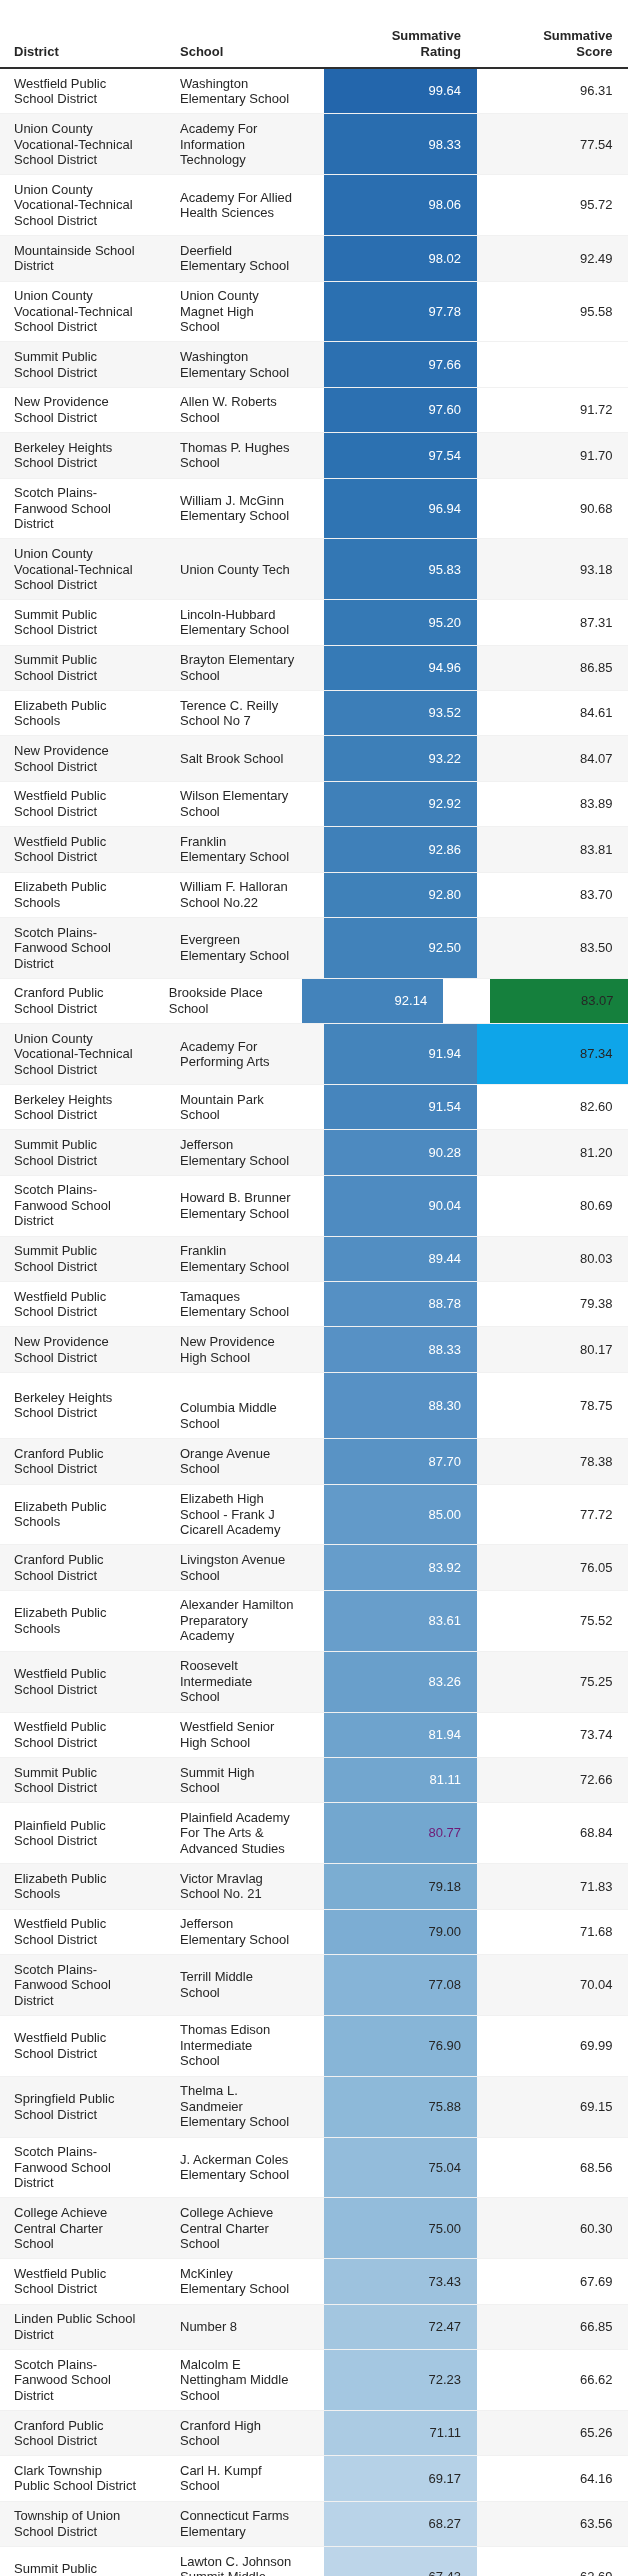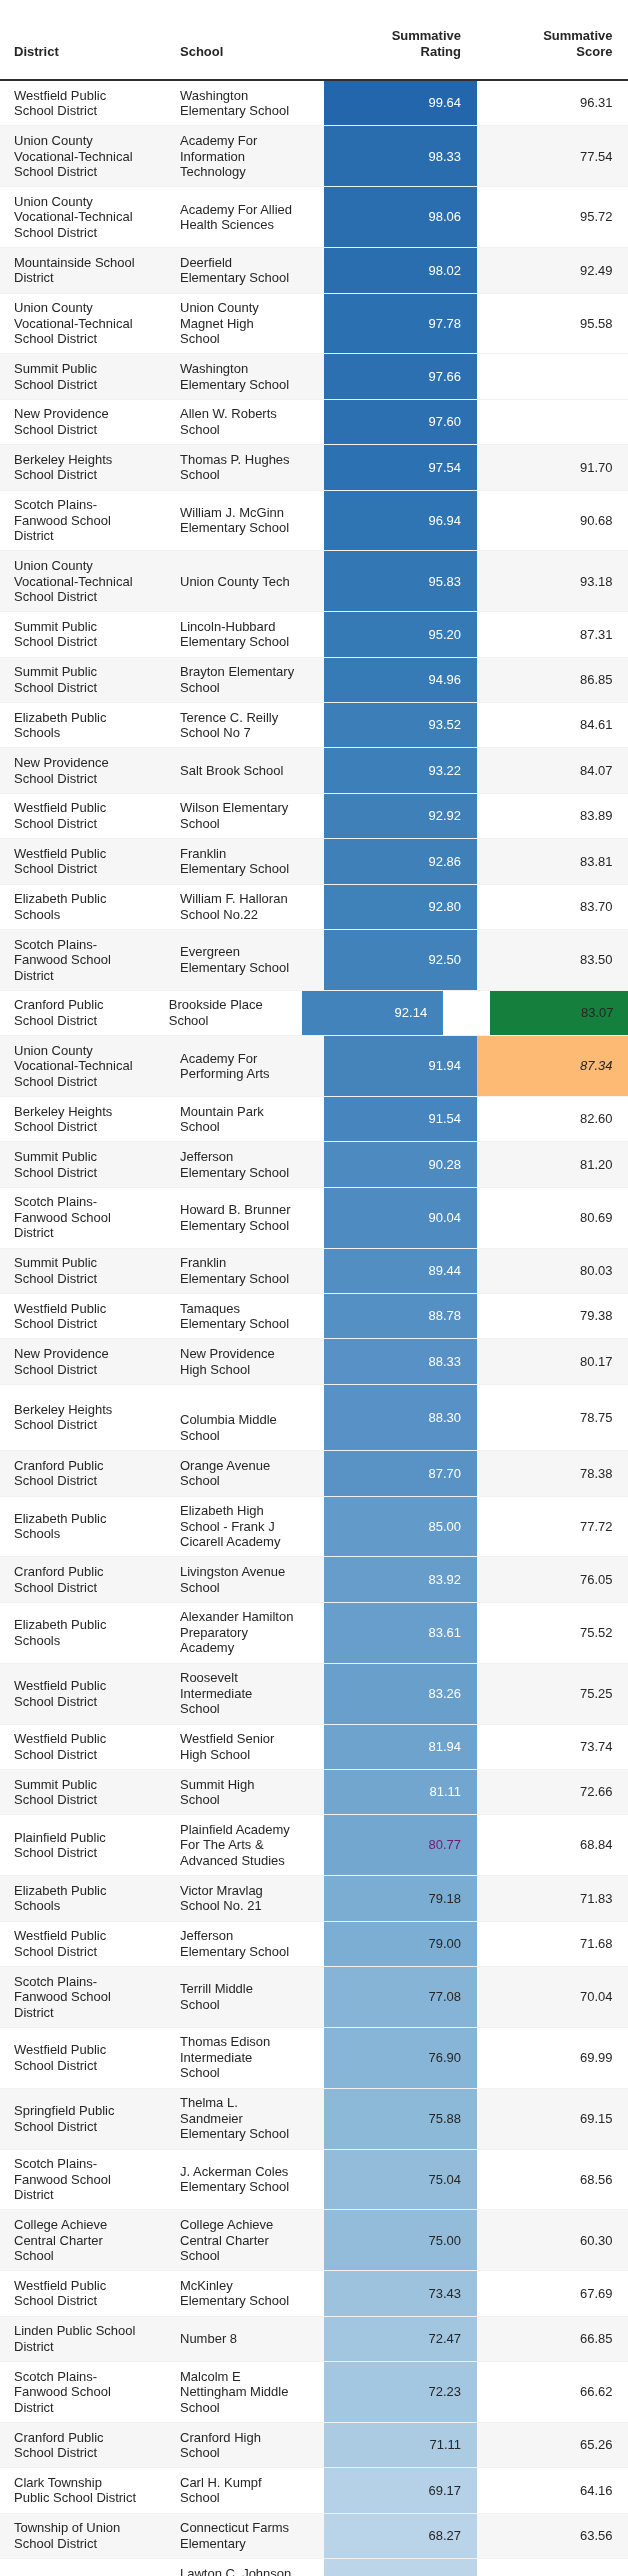--- a/index.html
+++ b/index.html
@@ -1,21 +1,21 @@
 <!DOCTYPE html>
 <html style="font-size:8.2px"><head>
 <meta charset="utf-8">
 <style>
   html,body{margin:0;padding:0;background:#ffffff;}
   body{font-family:"Liberation Sans",sans-serif;color:#262626;}
   .wrap{width:629px;background:#ffffff;}
   
   .thead{display:flex;align-items:flex-end;padding-top:28px;border-bottom:2.1px solid #2e2e2e;
          font-weight:bold;font-size:13px;line-height:15.5px;}
-  .th{padding-bottom:20px;white-space:pre-line;box-sizing:border-box;}
+  .th{padding-bottom:8px;white-space:pre-line;box-sizing:border-box;}
   
   .cell{box-sizing:border-box;display:flex;flex-direction:column;justify-content:center;
         font-size:13px;line-height:15.5px;}
   .c-district{width:180px;padding-left:14px;padding-right:40px;}
   .c-school{width:144px;padding-right:29px;}
   .c-rating{width:153px;text-align:right;padding-right:16px;}
   .c-score{width:151px;text-align:right;padding-right:15.5px;}
   
   .row{display:flex;align-items:stretch;border-top:0.5px solid rgba(0,0,0,0.055);}
   .row .cell{padding-top:6.7px;padding-bottom:6.7px;}
@@ -120,20 +120,23 @@
       <div class="row">
         <div class="cell c-district" style="background: rgb(255, 255, 255);">
           <div>New Providence School District</div>
         </div>
         <div class="cell c-school" style="background: rgb(255, 255, 255);">
           <div>Allen W. Roberts School</div>
         </div>
         <div class="cell c-rating" style="background: rgb(44, 112, 177); color: rgb(255, 255, 255);">
           <div>97.60</div>
         </div>
+        <div class="cell c-score" style="background: rgb(255, 255, 255);">
+          <div>91.72</div>
+        </div>
       </div>
       <div class="row">
         <div class="cell c-district" style="background: rgb(246, 246, 246);">
           <div>Berkeley Heights School District</div>
         </div>
         <div class="cell c-school" style="background: rgb(246, 246, 246);">
           <div>Thomas P. Hughes School</div>
         </div>
         <div class="cell c-rating" style="background: rgb(44, 113, 177); color: rgb(255, 255, 255);">
           <div>97.54</div>
@@ -299,21 +302,21 @@
       <div class="row">
         <div class="cell c-district" style="background: rgb(246, 246, 246);">
           <div>Union County Vocational-Technical School District</div>
         </div>
         <div class="cell c-school" style="background: rgb(246, 246, 246);">
           <div>Academy For Performing Arts</div>
         </div>
         <div class="cell c-rating" style="background: rgb(68, 132, 187); color: rgb(255, 255, 255);">
           <div>91.94</div>
         </div>
-        <div class="cell c-score" style="background: #fdba74; font-style: italic;">
+        <div class="cell c-score" style="background: #0ea5e9;">
           <div>87.34</div>
         </div>
       </div>
       <div class="row">
         <div class="cell c-district" style="background: rgb(255, 255, 255);">
           <div>Berkeley Heights School District</div>
         </div>
         <div class="cell c-school" style="background: rgb(255, 255, 255);">
           <div>Mountain Park School</div>
         </div>

